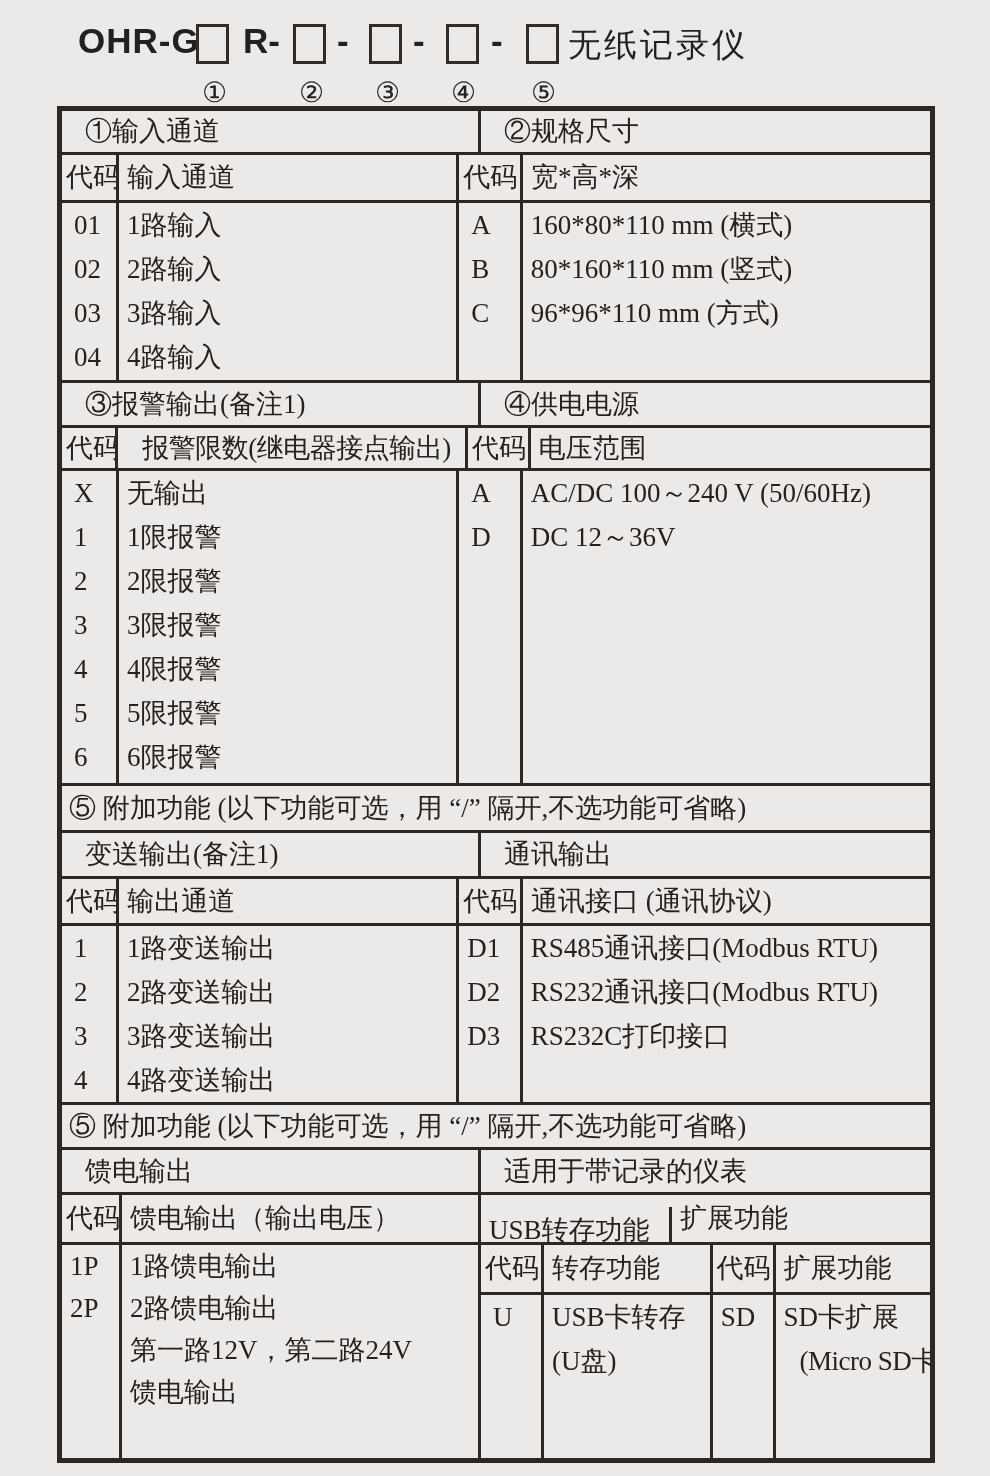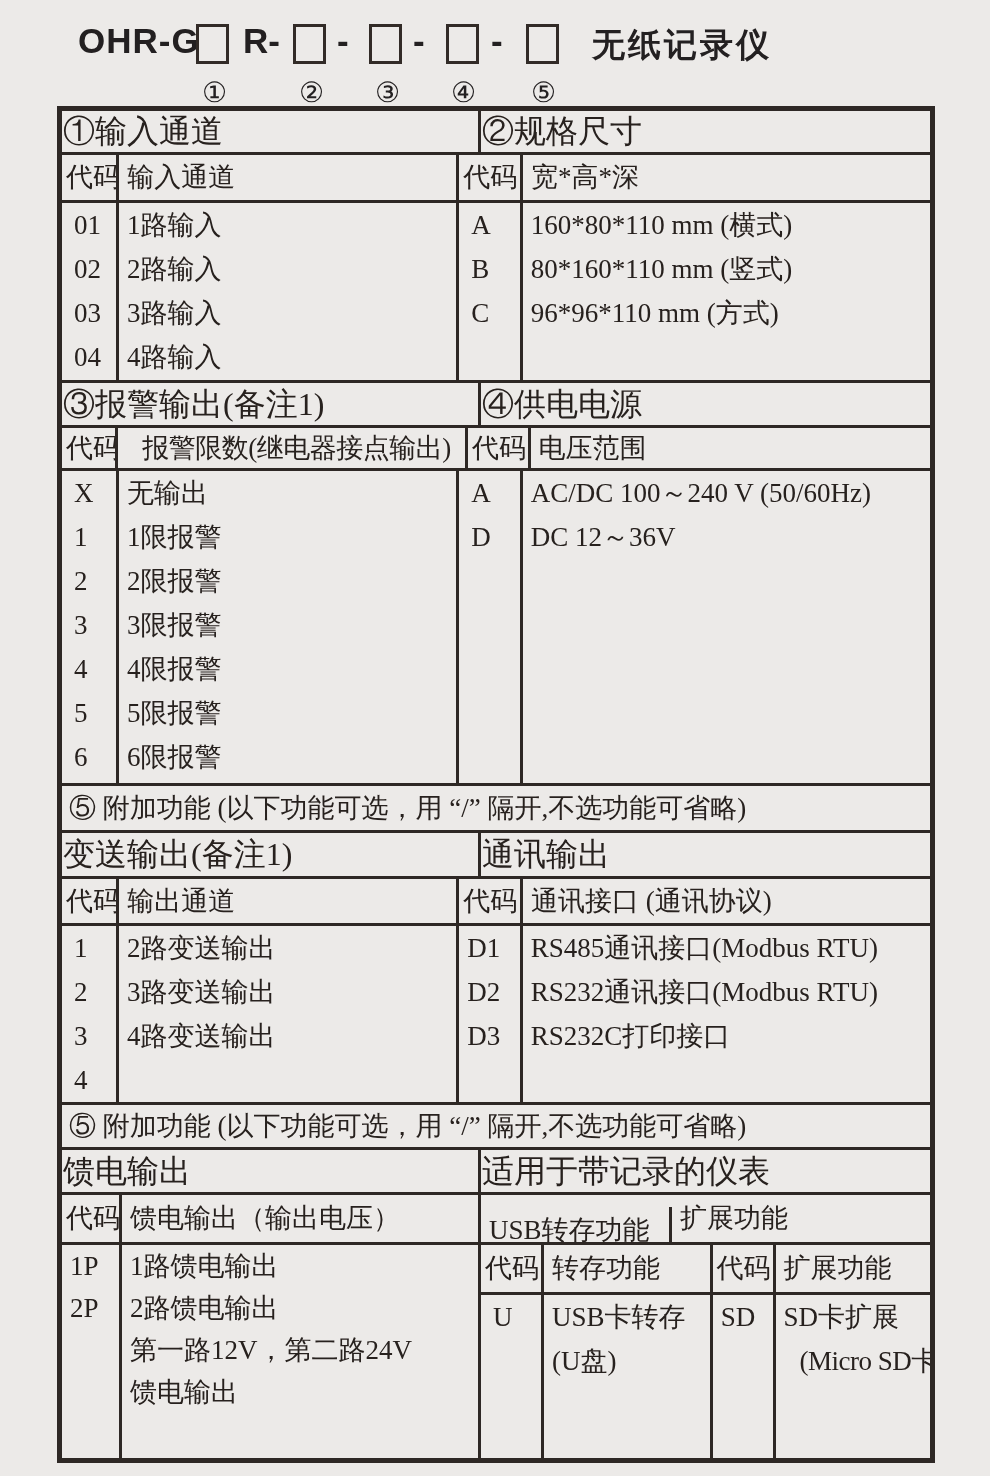--- a/index.html
+++ b/index.html
@@ -30,23 +30,23 @@
   }
   .mb1{left:196px;} .mb2{left:293px;} .mb3{left:369px;} .mb4{left:446px;} .mb5{left:526px;}
   .model-seg{
     position:absolute;top:21px;
     font-family:"Liberation Sans","DejaVu Sans",sans-serif;
     font-weight:700;font-size:35px;color:#232021;
   }
   .seg-r{left:243px;}
   .dash1{left:337px;} .dash2{left:413px;} .dash3{left:491px;}
   .product-name{
-    position:absolute;left:592px;top:23px;
+    position:absolute;left:568px;top:23px;
     font-family:"Liberation Sans","DejaVu Sans",sans-serif;
-    font-weight:700;font-size:33px;letter-spacing:3px;color:#232021;
+    font-weight:400;font-size:33px;letter-spacing:3px;color:#232021;
   }
   .pos-marker{
     position:absolute;top:76px;font-size:28px;color:#232021;
     font-family:"Liberation Serif","DejaVu Serif",serif;
   }
   .pm1{left:202px;} .pm2{left:299px;} .pm3{left:375px;} .pm4{left:451px;} .pm5{left:531px;}
 
   
   .tbl{
     position:absolute;left:57px;top:106px;width:878px;
@@ -66,21 +66,21 @@
   .w-halfl{width:419px;}
   .w-coder{width:67px;}
   .w-descr1{width:180px;}
   .w-descrfull{width:430px;}
   .w-halfr{width:449px;}
   .w-usbgrp{width:191px;margin-top:12px;}
   .w-extgrp{width:232px;}
   .w-descr2{width:165px;}
   .w-full{width:868px;}
 
-  .title{font-size:32px;padding-left:1px;}
+  .title{font-size:27px;padding-left:23px;}
   .hdr{font-size:27px;padding-left:4px;}
   .hdr-desc{font-size:27px;padding-left:8px;}
   .banner{font-size:27px;padding-left:7px;}
   .line{height:44px;line-height:44px;font-size:27px;}
   .pl12{padding-left:12px;}
   .pl8{padding-left:8px;}
   .tight{letter-spacing:-0.5px;margin-left:16px;}
   
   .vh41{line-height:41px;} .vh45{line-height:45px;} .vh40{line-height:40px;}
   .vh42{line-height:42px;} .vh43{line-height:43px;} .vh44{line-height:44px;}
@@ -211,20 +211,21 @@
     </div>
 
     <div class="row" style="height:176px">
       <div class="c w-code">
         <div class="line pl12">1</div>
         <div class="line pl12">2</div>
         <div class="line pl12">3</div>
         <div class="line pl12">4</div>
       </div>
       <div class="c w-descl">
+        <div class="line pl8">1路变送输出</div>
         <div class="line pl8">2路变送输出</div>
         <div class="line pl8">3路变送输出</div>
         <div class="line pl8">4路变送输出</div>
       </div>
       <div class="c w-coder">
         <div class="line pl8">D1</div>
         <div class="line pl8">D2</div>
         <div class="line pl8">D3</div>
       </div>
       <div class="c w-descrfull nr">

